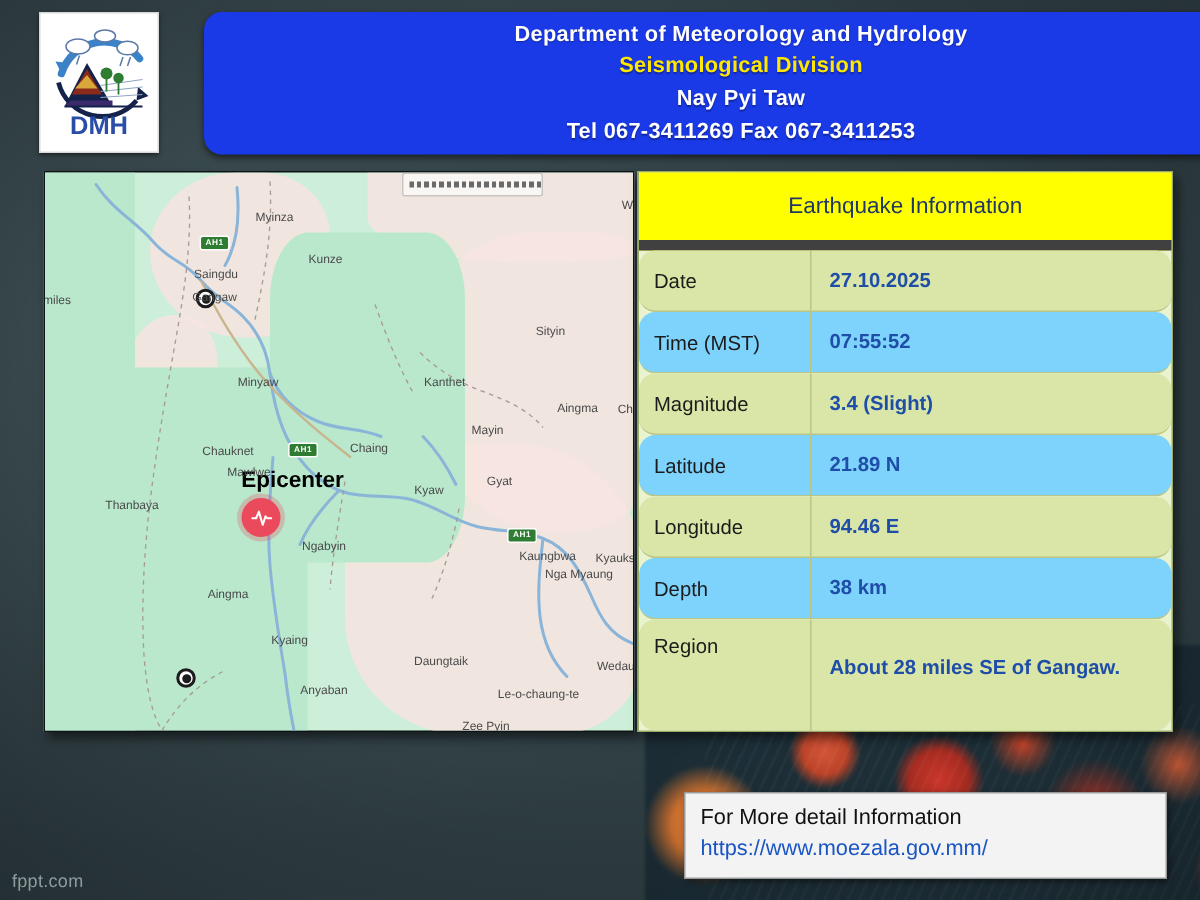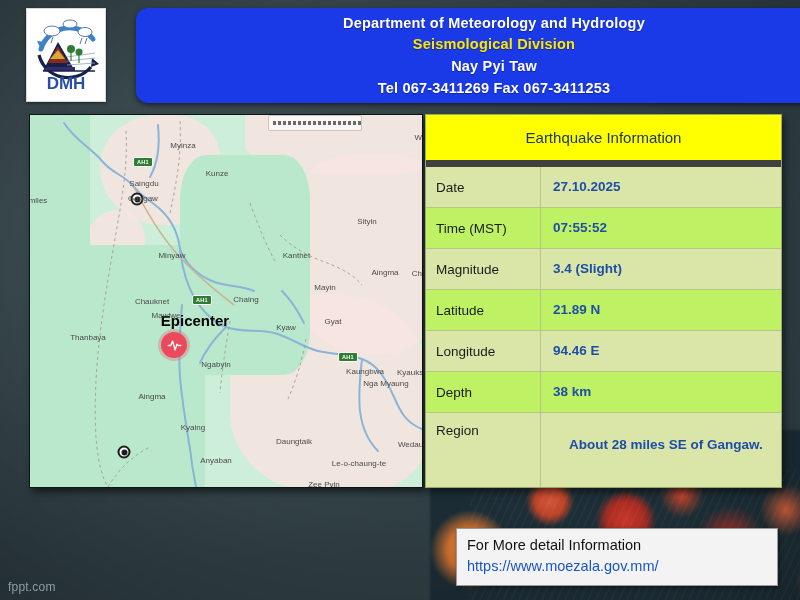--- a/index.html
+++ b/index.html
@@ -125,25 +125,25 @@
     display:flex;flex-direction:column;
   }
   #info-title{
     height:45px;background:#ffff00;
     display:flex;align-items:center;justify-content:center;
     color:#1f3864;font-size:15px;font-weight:400;
     border-bottom:7px solid #404040;
   }
   #info-rows{flex:1;display:flex;flex-direction:column;}
   .irow{
-    display:flex;min-height:40px;border-bottom:1px solid #b9c487;
-  }
-  .irow:last-child{border-bottom:none;flex:1;gap:16px;}
+    display:flex;min-height:40px;border-bottom:1px solid #b9c487;border-radius:11px;
+  }
+  .irow:last-child{border-bottom:none;flex:1;}
   .irow.odd{background:#d9e6a8;}
-  .irow.even{background:#bef264;}
+  .irow.even{background:#7dd3fc;}
   .icell-k{
     width:115px;flex:none;
     display:flex;align-items:center;
     padding-left:10px;box-sizing:border-box;
     font-size:13.5px;color:#1b1b1b;
     border-right:1px solid #b9c487;
   }
   .irow.tall .icell-k{align-items:flex-start;padding-top:10px;}
   .icell-v{
     flex:1;display:flex;align-items:center;

